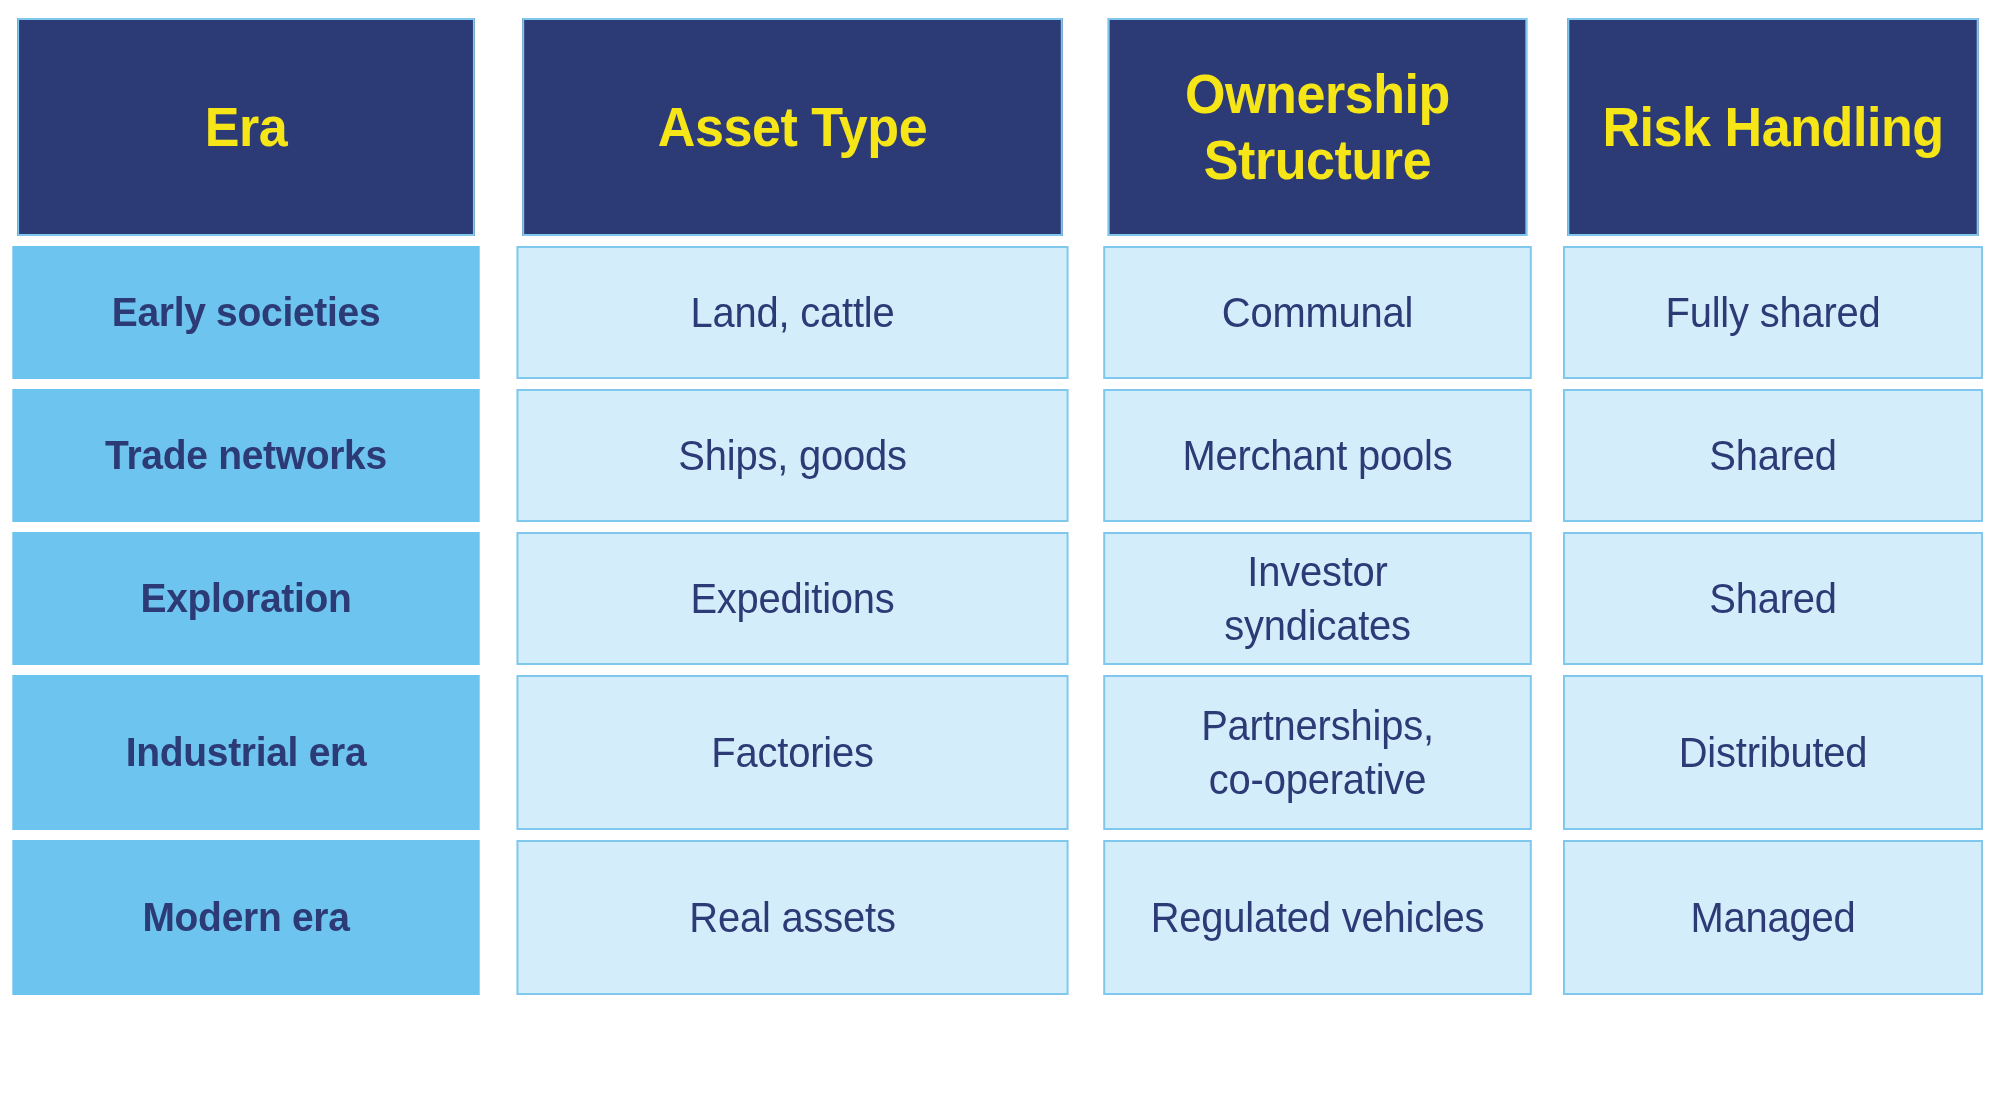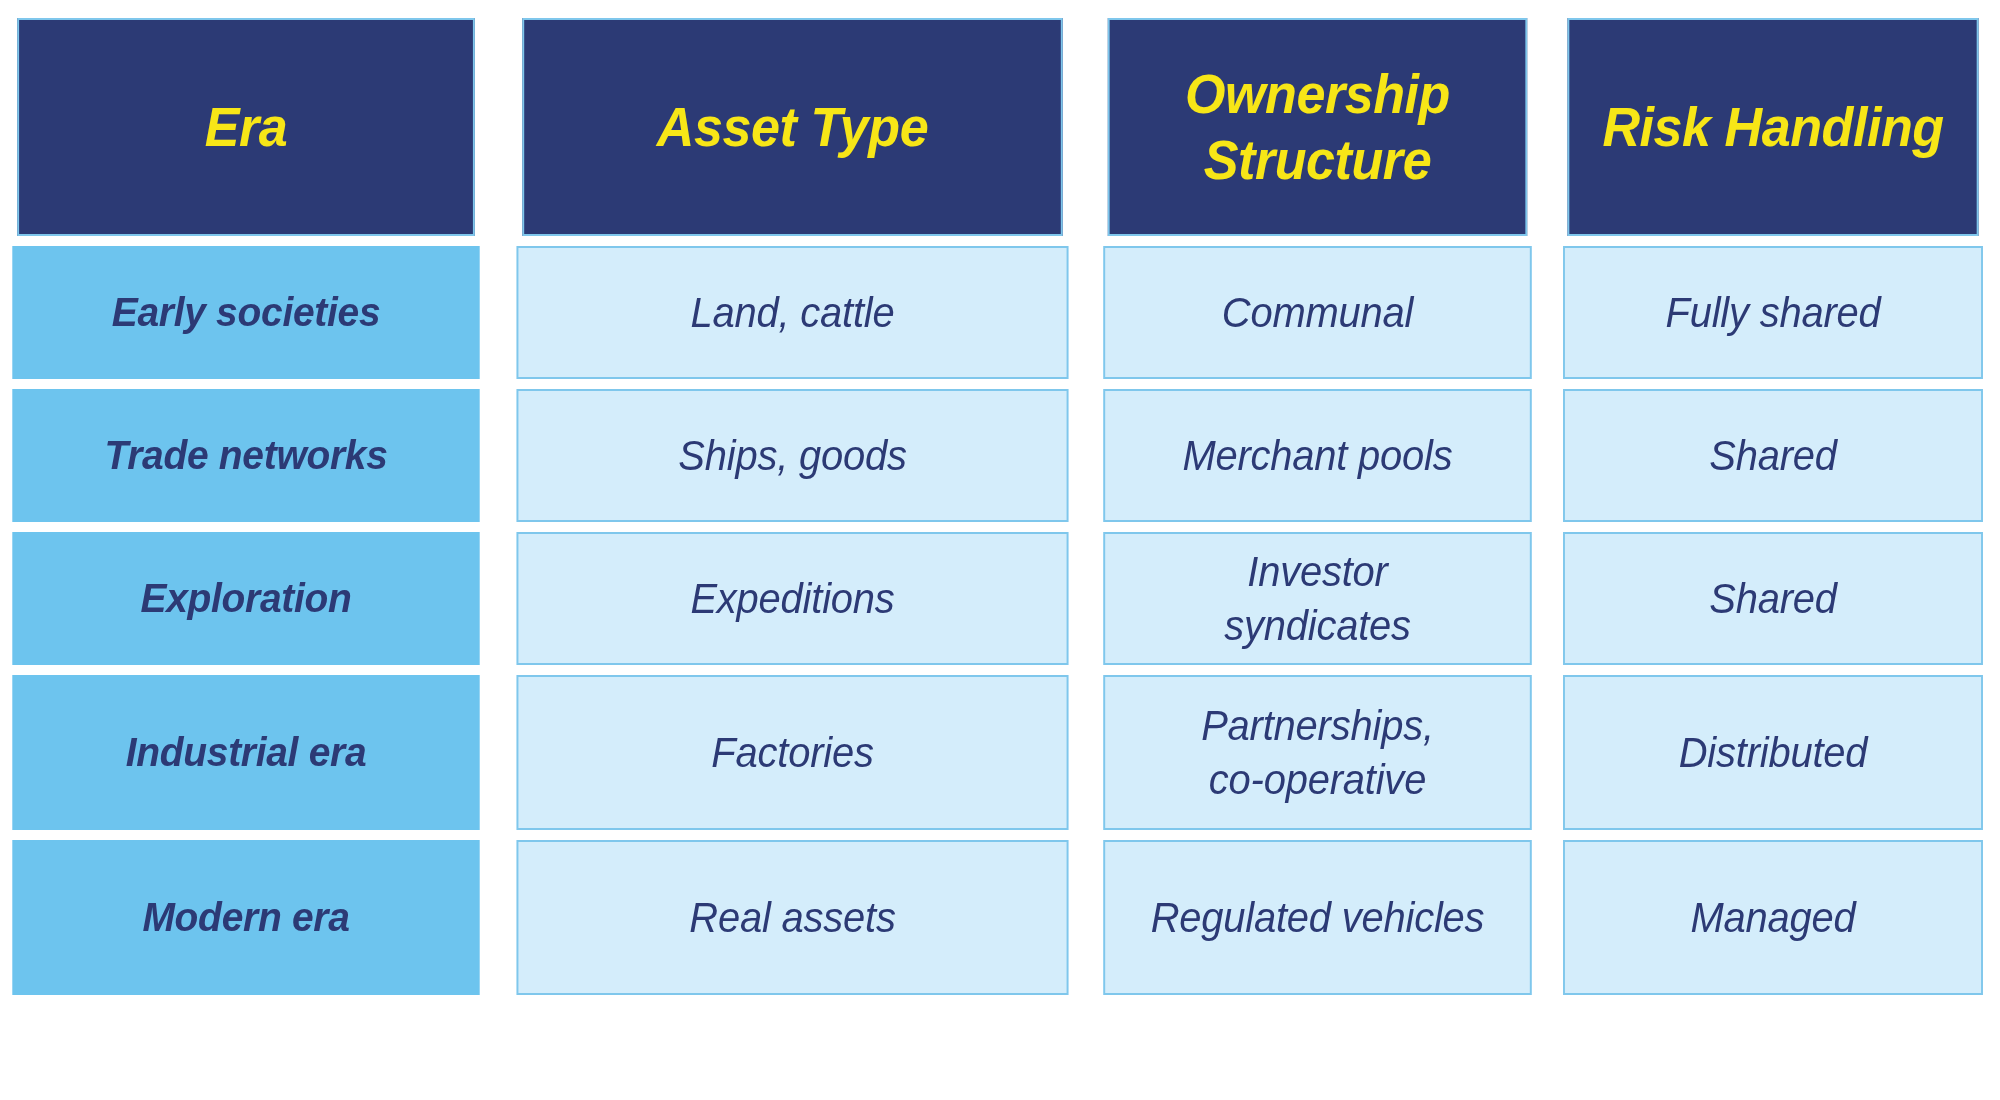--- a/index.html
+++ b/index.html
@@ -13,21 +13,20 @@
     height: 1100px;
     overflow: hidden;
     font-family: "Liberation Sans", "DejaVu Sans", sans-serif;
   }
 
   #table-root {
     position: relative;
     width: 2000px;
     height: 1100px;
     box-sizing: border-box;
-    font-style: italic;
   }
 
   .table-grid {
     position: absolute;
     left: 0px;
     top: 18px;
     width: 1994px;
     display: grid;
     grid-template-columns: 492px 10px 581px 9px 451px 9px 442px;
     grid-template-rows: 218px 10px 133px 10px 133px 10px 133px 10px 155px 10px 155px;

